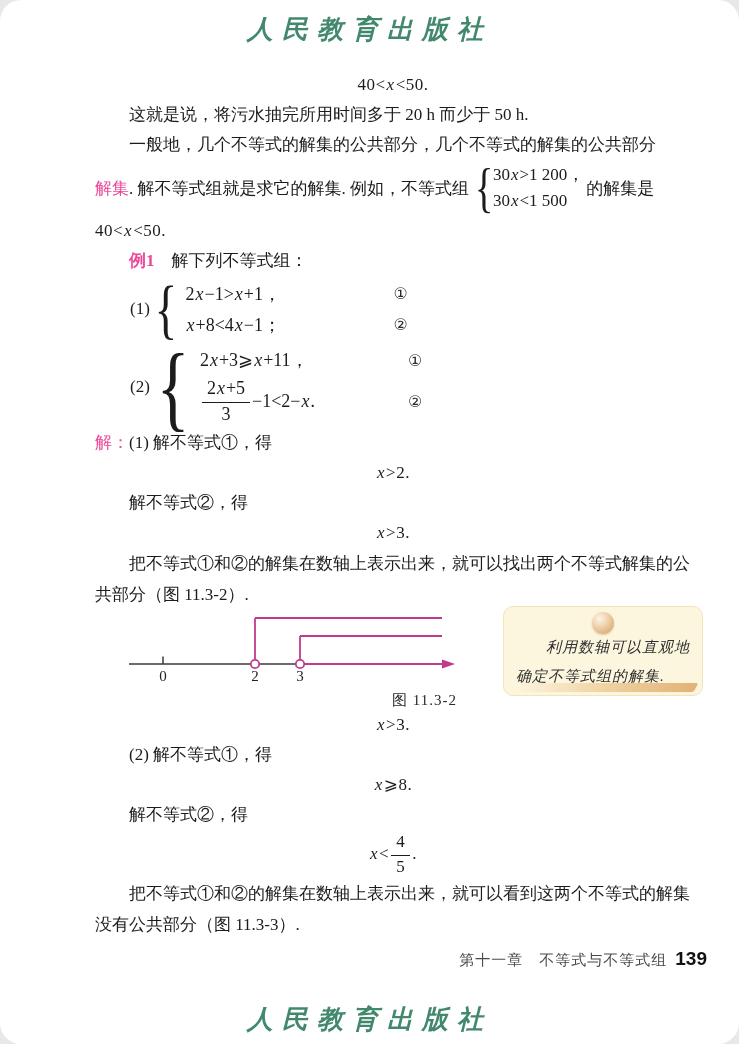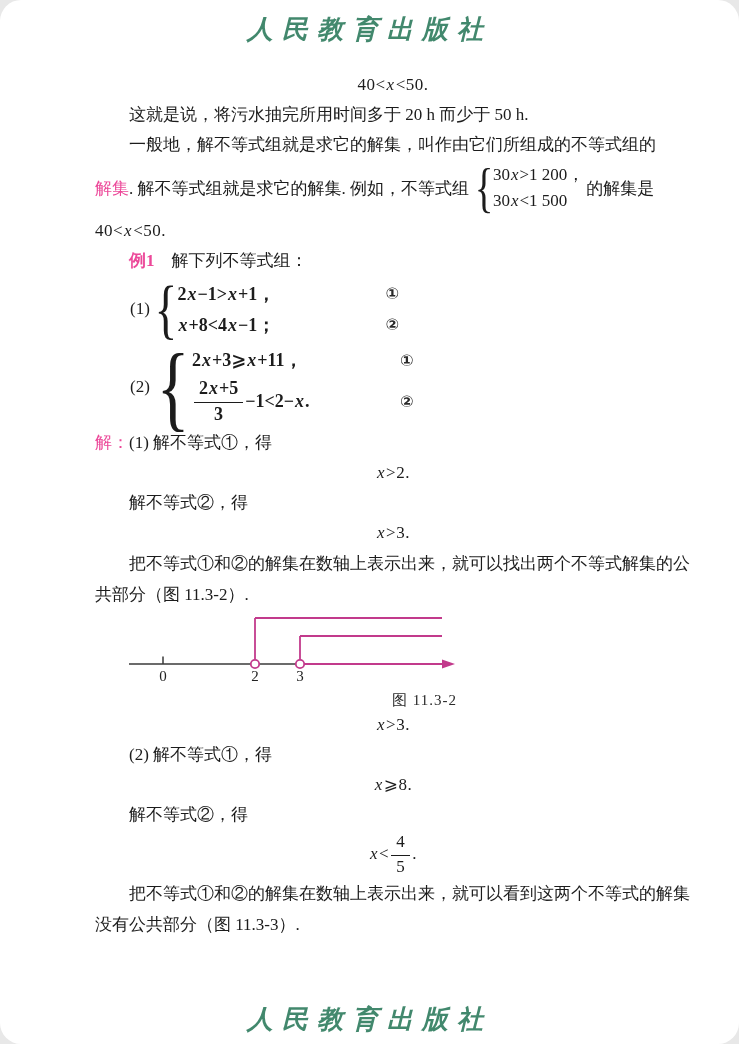--- a/index.html
+++ b/index.html
@@ -29,21 +29,21 @@
   .brace{display:inline-block;font-weight:400;transform:scaleX(.72);transform-origin:center;
          font-family:"Liberation Serif",serif;line-height:1;margin-right:-4px;}
   .b-inline{font-size:54px;}
   .b-sys1{font-size:66px;}
   .b-sys2{font-size:96px;}
 
   
   .system{display:flex;align-items:center;margin-left:35px;}
   .sys1{height:62px;margin-top:2px;}
   .sys2{height:82px;margin-top:6px;}
-  .system .rows{display:flex;flex-direction:column;justify-content:space-around;height:100%;font-weight:bold;}
+  .system .rows{display:flex;flex-direction:column;justify-content:space-around;height:100%;margin-left:8px;}
   .system .row{display:flex;align-items:center;}
   .system .expr{width:208px;font-size:18px;}
   .tag{font-family:"DejaVu Sans","Liberation Sans",sans-serif;font-size:16px;color:#2a2a2a;}
   .frac{display:inline-flex;flex-direction:column;align-items:center;vertical-align:middle;
         line-height:1.25;margin:0 2px;}
   .frac .num{border-bottom:1.4px solid #1c1c1c;padding:0 5px 3px;}
   .fracline{display:flex;align-items:center;}
 
   
   .figrow{display:flex;align-items:flex-start;margin-top:-4px;height:104px;}
@@ -75,21 +75,21 @@
 <div class="page">
 
   <div class="logo top">人民教育出版社</div>
 
   <div class="content">
 
     <p class="line center eq">40&lt;<i class="vx">x</i>&lt;50.</p>
 
     <p class="line indent">这就是说，将污水抽完所用时间多于 20 h 而少于 50 h.</p>
 
-    <p class="line indent">一般地，解不等式组就是求它的解集，叫作由它们所组成的不等式组的</p>
+    <p class="line indent">一般地，几个不等式的解集的公共部分，几个不等式的解集的公共部分</p>
 
     <div class="para2row">
       <span class="blue">解集</span>
         <span>. 解不等式组就是求它的解集. 例如，不等式组</span>
       <span class="inline-sys">
         <span class="brace b-inline">{</span>
         <span class="rows">
           <span class="m">30<i class="vx">x</i>&gt;1 200，</span>
           <span class="m">30<i class="vx">x</i>&lt;1 500</span>
         </span>
@@ -159,20 +159,24 @@
           <line x1="173" y1="53.6" x2="173" y2="30" stroke="#c23a8c" stroke-width="1.8"></line>
           <line x1="173" y1="30" x2="315" y2="30" stroke="#c23a8c" stroke-width="1.8"></line>
           <circle cx="128" cy="58" r="4.2" fill="#ffffff" stroke="#c23a8c" stroke-width="1.8"></circle>
           <circle cx="173" cy="58" r="4.2" fill="#ffffff" stroke="#c23a8c" stroke-width="1.8"></circle>
           <text x="36" y="75" font-size="15" fill="#222" text-anchor="middle" font-family="Liberation Serif, DejaVu Serif, serif">0</text>
           <text x="128" y="75" font-size="15" fill="#222" text-anchor="middle" font-family="Liberation Serif, DejaVu Serif, serif">2</text>
           <text x="173" y="75" font-size="15" fill="#222" text-anchor="middle" font-family="Liberation Serif, DejaVu Serif, serif">3</text>
         </svg>
         <div class="figcaption">图 11.3-2</div>
       </div>
+      <div class="note">
+        <div class="note-pin"></div>
+        <div class="note-text">利用数轴可以直观地确定不等式组的解集.</div>
+      </div>
     </div>
 
 
     <p class="line result eq"><i class="vx">x</i>&gt;3.</p>
 
     <p class="line indent">(2) 解不等式①，得</p>
 
     <p class="line result eq"><i class="vx">x</i>⩾8.</p>
 
     <p class="line indent">解不等式②，得</p>
@@ -181,18 +185,22 @@
       <span class="m"><i class="vx">x</i>&lt;</span>
       <span class="frac">
         <span class="num m">4</span>
         <span class="den m">5</span>
       </span>
       <span class="m">.</span>
     </div>
 
     <p class="wrapline indent">把不等式①和②的解集在数轴上表示出来，就可以看到这两个不等式的解集没有公共部分（图 11.3-3）.</p>
 
+    <div class="footer">
+      <span class="chapter">第十一章　不等式与不等式组</span>
+      <span class="pagenum">139</span>
+    </div>
 
   </div>
 
   <div class="logo bottom">人民教育出版社</div>
 
 </div>
 
 </body></html>

